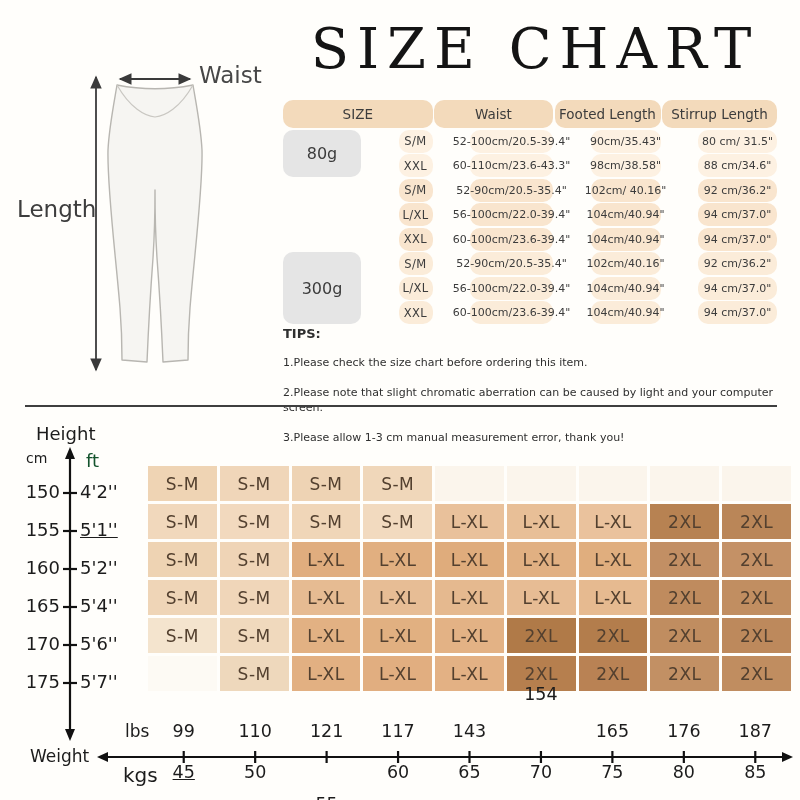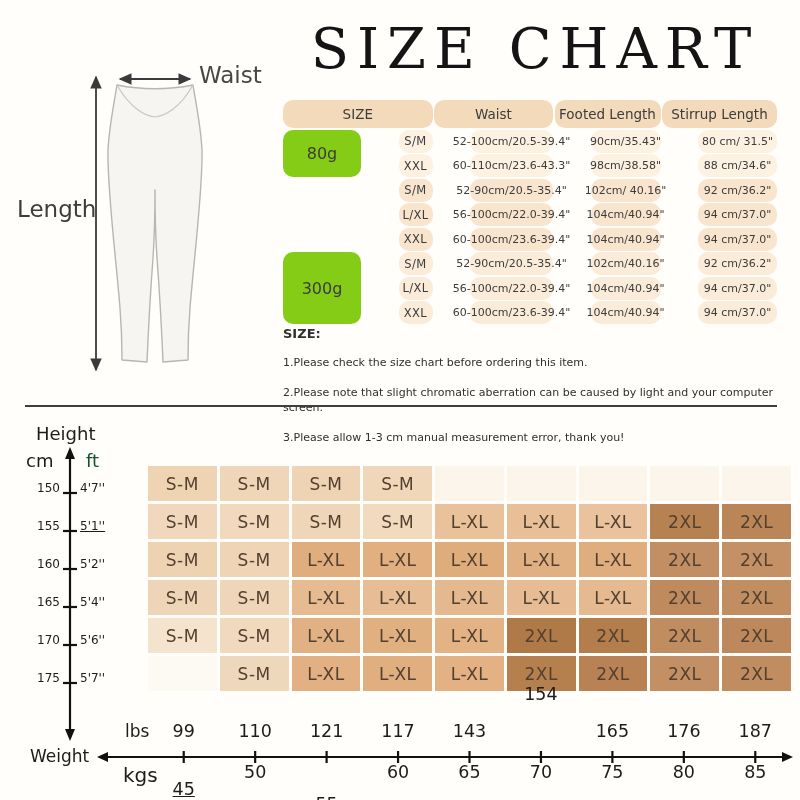--- a/index.html
+++ b/index.html
@@ -4,32 +4,32 @@
 <style>
   html,body{margin:0;padding:0;background:#fff;}
   .page{position:relative;width:800px;height:800px;background:#fffefb;font-family:"DejaVu Sans",sans-serif;overflow:hidden;}
   .title{position:absolute;left:280px;top:16px;width:510px;text-align:center;font-family:"DejaVu Serif",serif;font-size:56px;letter-spacing:8px;color:#141414;white-space:nowrap;}
   .fig{position:absolute;left:50px;top:58px;width:230px;height:322px;}
   .fig-waist-label{position:absolute;left:199px;top:62px;font-size:23px;color:#474747;}
   .fig-length-label{position:absolute;left:17px;top:196px;font-size:23px;color:#3d3d3d;}
   .size-table{position:absolute;left:283px;top:100px;display:grid;grid-template-columns:78px 70px 119px 106px 115px;grid-template-rows:28px repeat(8,23px);gap:1.5px;}
   .size-table>div{display:flex;align-items:center;justify-content:center;color:#3c3c3c;border-radius:10px;}
   .hcell{background:#f3dabb;font-size:13.5px;}
-  .gcell{background:#84cc16;font-size:16px;white-space:nowrap;}
+  .gcell{background:#e5e5e5;font-size:16px;white-space:nowrap;}
   .dcell{font-size:11px;white-space:nowrap;margin-left:36px;}
   .sizecol{font-size:11.5px;letter-spacing:.4px;}
   .band-a{background:#fdf1e2;}.band-b{background:#f9e5ce;}.band-c{background:#fbecd9;}
   .tips{position:absolute;left:283px;top:326px;color:#2f2f2f;}
   .tips-h{font-size:13px;font-weight:bold;margin-bottom:3px;}
   .tip-line{font-size:11px;line-height:15.5px;margin-top:14px;}
   .sep{position:absolute;left:25px;top:405px;width:752px;height:2px;background:#3f3f3f;}
   .h-title{position:absolute;left:36px;top:423px;font-size:18px;color:#1c1c1c;}
-  .h-unit-cm{position:absolute;left:26px;top:450px;font-size:18px;color:#1c1c1c;}
+  .h-unit-cm{position:absolute;left:26px;top:450px;font-size:14px;color:#1c1c1c;}
   .h-unit-ft{position:absolute;left:86px;top:450px;font-size:18px;color:#14532d;}
-  .axis-num{position:absolute;font-size:12px;color:#1c1c1c;white-space:nowrap;}
+  .axis-num{position:absolute;font-size:18px;color:#1c1c1c;white-space:nowrap;}
   .cm-label{left:14px;width:46px;text-align:right;}
   .h-axis{position:absolute;left:55px;top:446px;width:30px;height:296px;}
   .hw-grid{position:absolute;left:148px;top:466px;width:643px;display:grid;grid-template-columns:repeat(9,1fr);gap:3px;grid-auto-rows:35px;}
   .hw-cell{display:flex;align-items:center;justify-content:center;font-size:17px;color:#53402f;letter-spacing:.5px;}
   .w-axis{position:absolute;left:95px;top:744px;width:700px;height:26px;}
   .w-title{position:absolute;left:30px;top:746px;font-size:17px;color:#1c1c1c;}
   .w-unit-lbs{position:absolute;left:125px;top:721px;font-size:17px;color:#1c1c1c;}
   .w-unit-kgs{position:absolute;left:123px;top:763px;font-size:20px;color:#1c1c1c;}
   .lbs-label,.kgs-label{width:60px;text-align:center;font-size:17.5px;}
 </style>
@@ -89,21 +89,21 @@
       <div class="dcell band-c" style="grid-area: 8 / 3;">56-100cm/22.0-39.4"</div>
       <div class="dcell band-c" style="grid-area: 8 / 4;">104cm/40.94"</div>
       <div class="dcell band-c" style="grid-area: 8 / 5;">94 cm/37.0"</div>
       <div class="dcell band-c sizecol" style="grid-area: 9 / 2;">XXL</div>
       <div class="dcell band-c" style="grid-area: 9 / 3;">60-100cm/23.6-39.4"</div>
       <div class="dcell band-c" style="grid-area: 9 / 4;">104cm/40.94"</div>
       <div class="dcell band-c" style="grid-area: 9 / 5;">94 cm/37.0"</div>
     </div>
 
   <div class="tips">
-    <div class="tips-h">SIZE:</div>
+    <div class="tips-h">TIPS:</div>
     <div>
         <div class="tip-line">1.Please check the size chart before ordering this item.</div>
         <div class="tip-line">2.Please note that slight chromatic aberration can be caused by light and your computer screen.</div>
         <div class="tip-line">3.Please allow 1-3 cm manual measurement error, thank you!</div>
       </div>
   </div>
 
   <div class="sep"></div>
 
   <div class="h-title">Height</div>
@@ -190,33 +190,33 @@
       <line x1="445.94444444444446" x2="445.94444444444446" y1="7" y2="19" stroke="#111111" stroke-width="2.2"></line>
       <line x1="517.3888888888889" x2="517.3888888888889" y1="7" y2="19" stroke="#111111" stroke-width="2.2"></line>
       <line x1="588.8333333333334" x2="588.8333333333334" y1="7" y2="19" stroke="#111111" stroke-width="2.2"></line>
       <line x1="660.2777777777777" x2="660.2777777777777" y1="7" y2="19" stroke="#111111" stroke-width="2.2"></line>
     </svg>
   <div class="w-title">Weight</div>
   <div class="w-unit-lbs">lbs</div>
   <div class="w-unit-kgs">kgs</div>
 
 <div class="axis-num cm-label" style="top: 481px;">150</div>
-    <div class="axis-num" style="left: 80px; top: 481px;">4'7''</div>
+    <div class="axis-num" style="left: 80px; top: 481px;">4'2''</div>
     <div class="axis-num cm-label" style="top: 519px;">155</div>
     <div class="axis-num" style="left: 80px; top: 519px; text-decoration: underline;">5'1''</div>
     <div class="axis-num cm-label" style="top: 557px;">160</div>
     <div class="axis-num" style="left: 80px; top: 557px;">5'2''</div>
     <div class="axis-num cm-label" style="top: 595px;">165</div>
     <div class="axis-num" style="left: 80px; top: 595px;">5'4''</div>
     <div class="axis-num cm-label" style="top: 633px;">170</div>
     <div class="axis-num" style="left: 80px; top: 633px;">5'6''</div>
     <div class="axis-num cm-label" style="top: 671px;">175</div>
     <div class="axis-num" style="left: 80px; top: 671px;">5'7''</div>
     <div class="axis-num lbs-label" style="left: 153.722px; top: 721px;">99</div>
-    <div class="axis-num kgs-label" style="left: 153.722px; top: 779px; text-decoration: underline;">45</div>
+    <div class="axis-num kgs-label" style="left: 153.722px; top: 762px; text-decoration: underline;">45</div>
     <div class="axis-num lbs-label" style="left: 225.167px; top: 721px;">110</div>
     <div class="axis-num kgs-label" style="left: 225.167px; top: 762px;">50</div>
     <div class="axis-num lbs-label" style="left: 296.611px; top: 721px;">121</div>
     <div class="axis-num kgs-label" style="left: 296.611px; top: 794px;">55</div>
     <div class="axis-num lbs-label" style="left: 368.056px; top: 721px;">117</div>
     <div class="axis-num kgs-label" style="left: 368.056px; top: 762px;">60</div>
     <div class="axis-num lbs-label" style="left: 439.5px; top: 721px;">143</div>
     <div class="axis-num kgs-label" style="left: 439.5px; top: 762px;">65</div>
     <div class="axis-num lbs-label" style="left: 510.944px; top: 684px;">154</div>
     <div class="axis-num kgs-label" style="left: 510.944px; top: 762px;">70</div>

